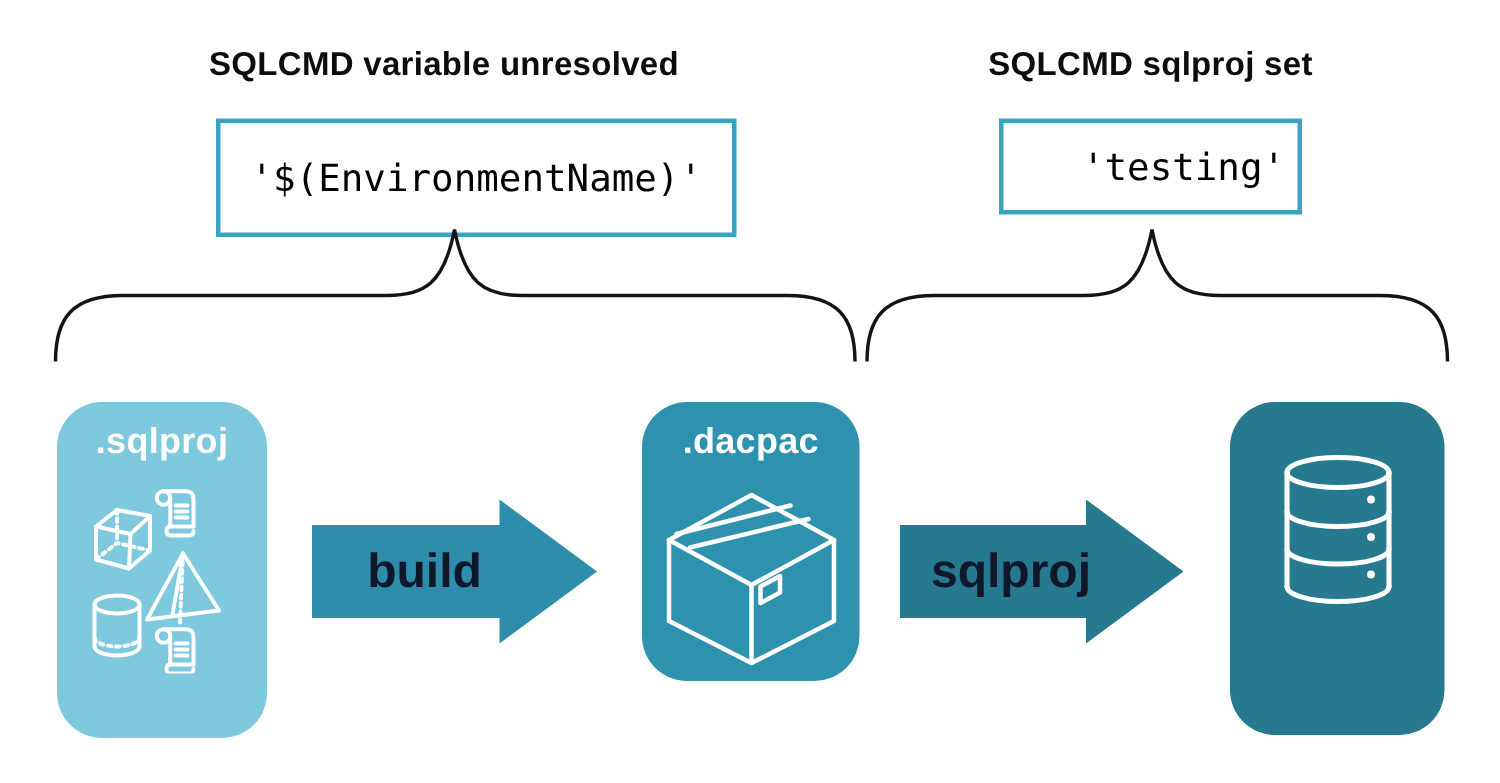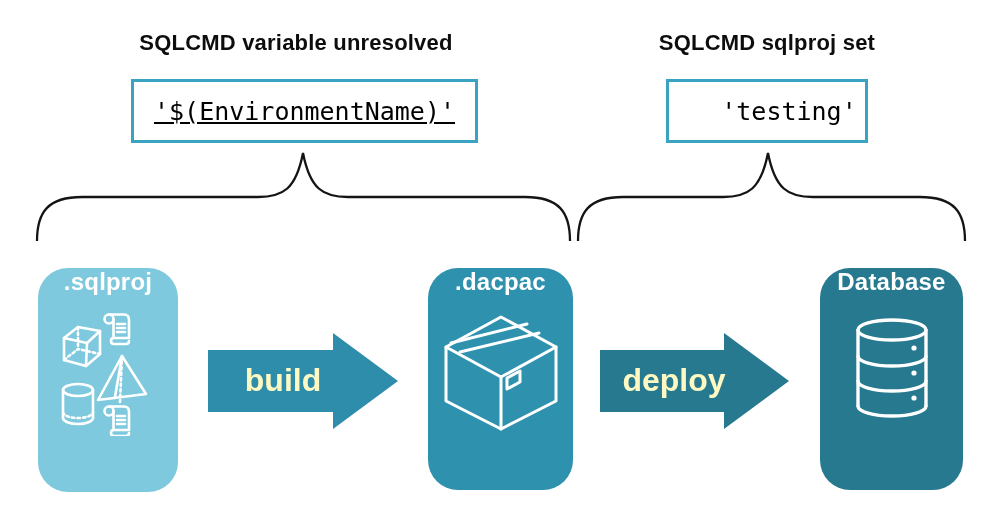--- a/index.html
+++ b/index.html
@@ -19,44 +19,44 @@
     display:flex;align-items:center;justify-content:center;
     box-sizing:border-box;
   }
   .code-text{
     font-family:"DejaVu Sans Mono","Liberation Mono",monospace;
     font-size:25px;color:#000;white-space:pre;
   }
   .stage{
     border-radius:30px;
     display:flex;flex-direction:column;align-items:center;
-    box-sizing:border-box;
+    box-sizing:border-box;padding-top:13px;
   }
   .stage-label{
     color:#ffffff;font-weight:700;font-size:24px;letter-spacing:0.2px;
   }
   .stage-icon{margin-top:14px;}
   .stage-icon svg{display:block;}
   .icon-stroke{stroke:#ffffff;fill:none;stroke-linecap:round;stroke-linejoin:round;}
   .arrow{
     display:flex;align-items:center;
   }
   .arrow-label{
-    color:#fef9c3;font-weight:700;font-size:32px;
+    color:#0f172a;font-weight:700;font-size:32px;
     width:150px;text-align:center;padding-bottom:2px;
   }
   svg.overlay{position:absolute;left:0;top:0;pointer-events:none;}
 </style>
 </head>
 <body>
 
 <div class="abs title" style="left:120px;top:30px;width:352px;">SQLCMD variable unresolved</div>
 <div class="abs title" style="left:632px;top:30px;width:270px;">SQLCMD sqlproj set</div>
 
-<div class="abs code-box" style="left: 131px; top: 79px; width: 347px; height: 64px; border-color: rgb(59, 163, 194); text-decoration: underline;">
+<div class="abs code-box" style="left: 144px; top: 79px; width: 347px; height: 79px; border-color: rgb(59, 163, 194);">
   <span class="code-text" style="color: rgb(0, 0, 0);">'$(EnvironmentName)'</span>
 </div>
 <div class="abs code-box" style="left: 666px; top: 79px; width: 202px; height: 64px; border-color: rgb(59, 163, 194); padding-left: 44px;">
   <span class="code-text" style="color: rgb(0, 0, 0);">'testing'</span>
 </div>
 
 <svg class="overlay" width="1000" height="522" viewBox="0 0 1000 522">
   <path d="M 37 241 C 37 212 48 197 82 197 L 258 197 C 283 197 296 189 303 153
            C 310 189 323 197 348 197 L 525 197 C 559 197 570 212 570 241" fill="none" stroke-width="2.3" style="stroke: rgb(20, 20, 20);"></path>
   <path d="M 578 241 C 578 212 589 197 623 197 L 723 197 C 748 197 761 189 768 153
@@ -110,40 +110,39 @@
         <line x1="57" y1="22" x2="65" y2="22"></line>
       </g>
     </svg>
   </div>
 </div>
 
 <div class="abs arrow" style="left: 208px; top: 333px; width: 190px; height: 96px; clip-path: polygon(0px 17px, 125px 17px, 125px 0px, 190px 48px, 125px 96px, 125px 79px, 0px 79px); background: rgb(45, 141, 171);">
   <div class="arrow-label">build</div>
 </div>
 
-<div class="abs stage" style="left: 428px; top: 268px; width: 145px; height: 222px; background: rgb(46, 146, 175);">
+<div class="abs stage" style="left: 428px; top: 268px; width: 145px; height: 186px; background: rgb(46, 146, 175);">
   <div class="stage-label">.dacpac</div>
   <div class="stage-icon" style="margin-top:18px;">
     <svg width="116" height="118" viewBox="0 0 116 118" class="icon-stroke" stroke-width="3">
       <path d="M3 33 L58 3 L113 33 L113 87 L58 115 L3 87 Z"></path>
       <path d="M3 33 L58 63 L113 33"></path>
       <path d="M58 63 L58 115"></path>
       <path d="M8 29 L84 10"></path>
       <path d="M17 38 L96 19"></path>
       <polygon points="64,64 77,57 77,68 64,75"></polygon>
     </svg>
   </div>
 </div>
 
 <div class="abs arrow" style="left: 600px; top: 333px; width: 189px; height: 96px; clip-path: polygon(0px 17px, 124px 17px, 124px 0px, 189px 48px, 124px 96px, 124px 79px, 0px 79px); background: rgb(38, 121, 143);">
-  <div class="arrow-label" style="width:148px;">deploy</div>
+  <div class="arrow-label" style="width:148px;">sqlproj</div>
 </div>
 
 <div class="abs stage" style="left: 820px; top: 268px; width: 143px; height: 222px; background: rgb(38, 121, 143);">
-  <div class="stage-label">Database</div>
   <div class="stage-icon" style="margin-top:22px;">
     <svg width="76" height="100" viewBox="0 0 76 100" class="icon-stroke" stroke-width="3.4">
       <ellipse cx="38" cy="12" rx="34" ry="10"></ellipse>
       <path d="M4 12 V88"></path>
       <path d="M72 12 V88"></path>
       <path d="M4 88 A 34 10 0 0 0 72 88"></path>
       <path d="M4 38 A 34 10 0 0 0 72 38"></path>
       <path d="M4 63 A 34 10 0 0 0 72 63"></path>
       <circle cx="60" cy="30" r="2.6" fill="#ffffff" stroke="none"></circle>
       <circle cx="60" cy="55" r="2.6" fill="#ffffff" stroke="none"></circle>

